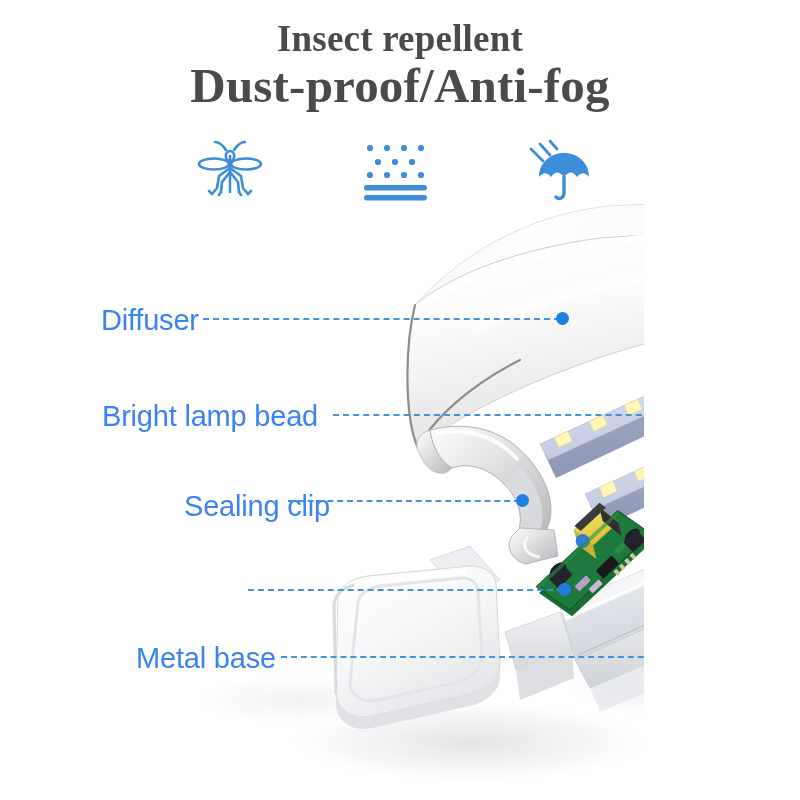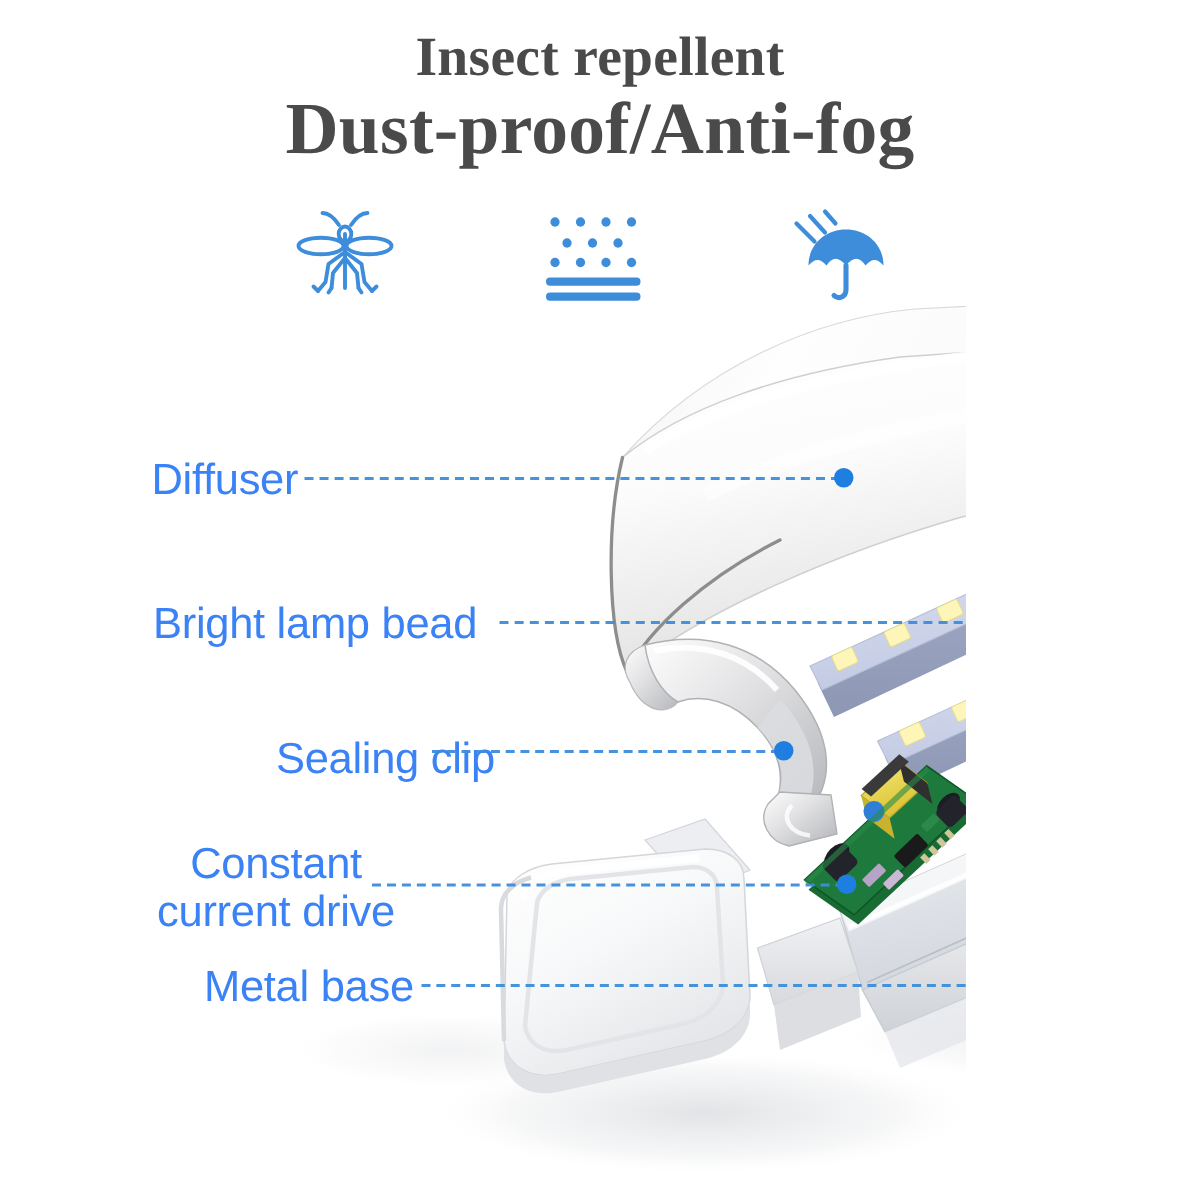--- a/index.html
+++ b/index.html
@@ -316,24 +316,20 @@
   <div class="leader-dot" style="left:556px;top:312px;"></div>
 
   <div class="callout" style="left:102px;top:400px;">Bright lamp bead</div>
   <div class="leader" style="left:333px;top:414px;width:329px;"></div>
   <div class="leader-dot" style="left:658px;top:408px;"></div>
 
   <div class="callout" style="left:136px;top:490px;margin-left:48px;">Sealing clip</div>
   <div class="leader" style="left:288px;top:500px;width:232px;"></div>
   <div class="leader-dot" style="left:516px;top:494px;"></div>
 
-  <div class="callout two-line" style="left:84px;top:560px;width:200px;text-align:center;">
-    <span>Constant</span><br>
-    <span>current drive</span>
-  </div>
   <div class="leader" style="left:248px;top:589px;width:315px;"></div>
   <div class="leader-dot" style="left:558px;top:583px;"></div>
 
   <div class="callout" style="left:136px;top:642px;">Metal base</div>
   <div class="leader" style="left:281px;top:656px;width:442px;"></div>
   <div class="leader-dot" style="left:718px;top:650px;"></div>
 
 </div>
 
 </body></html>

